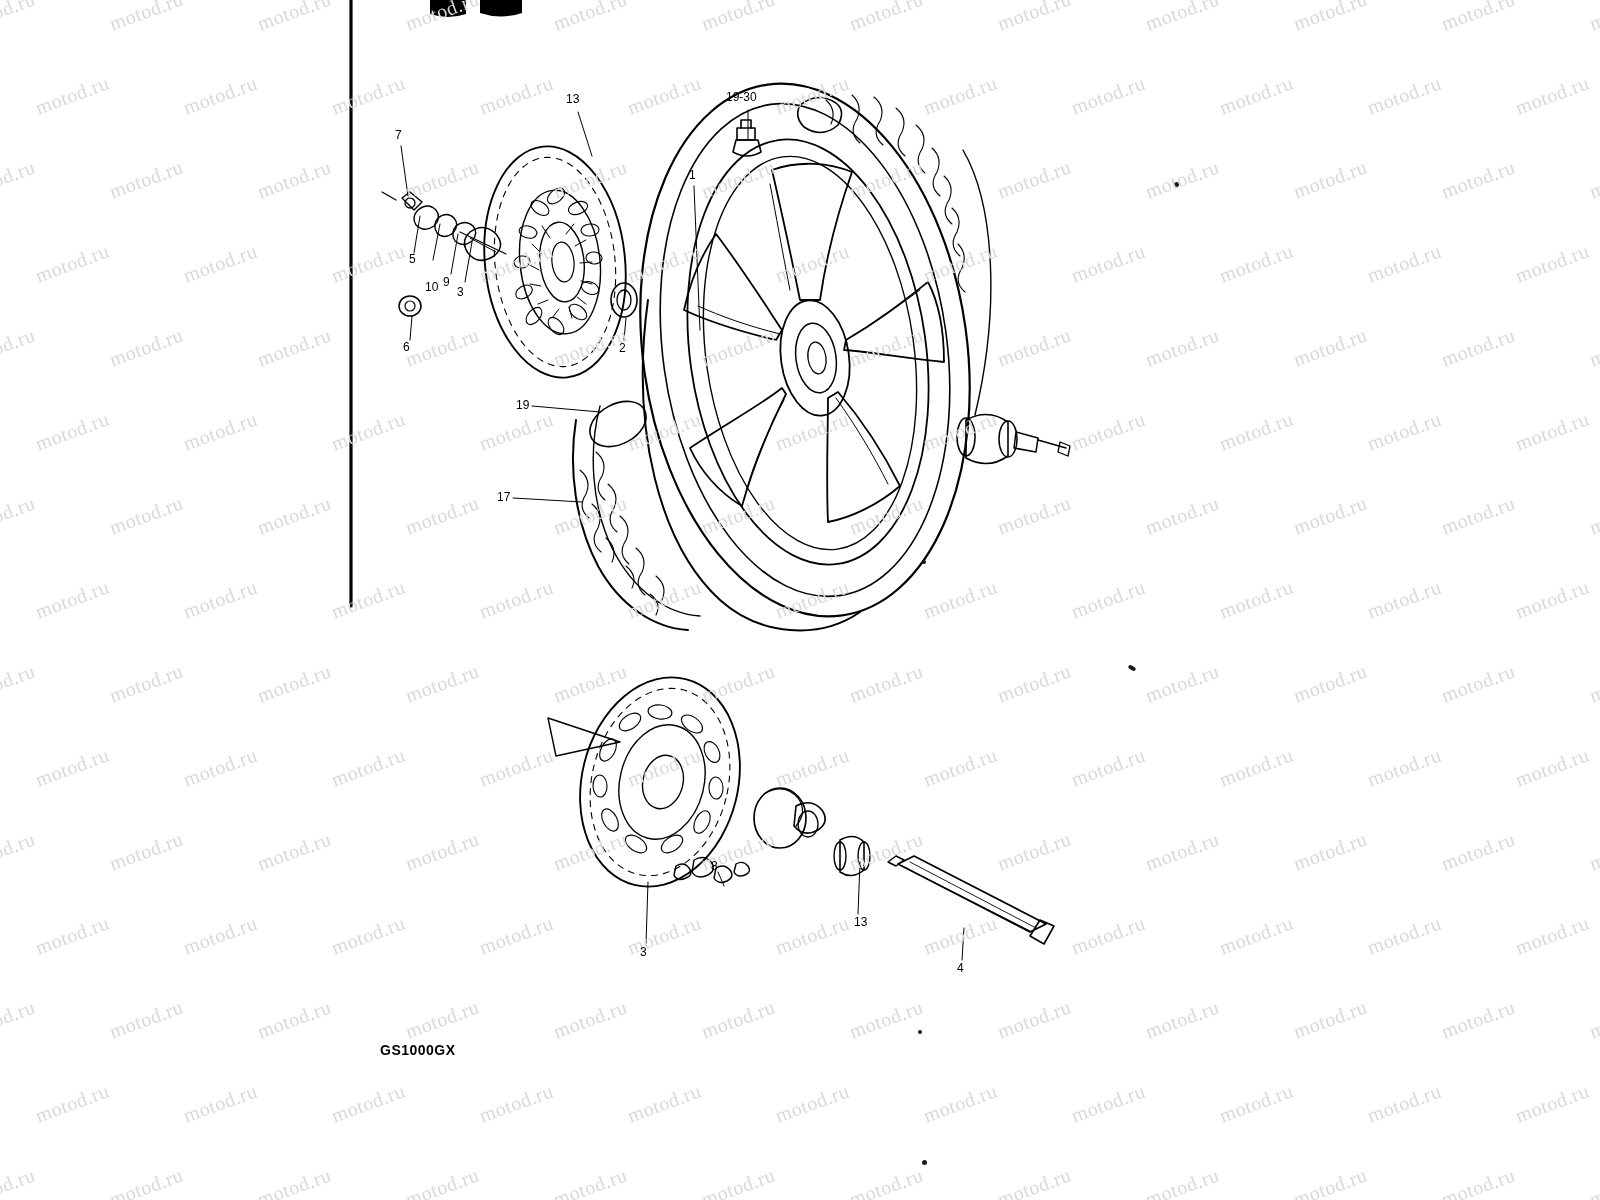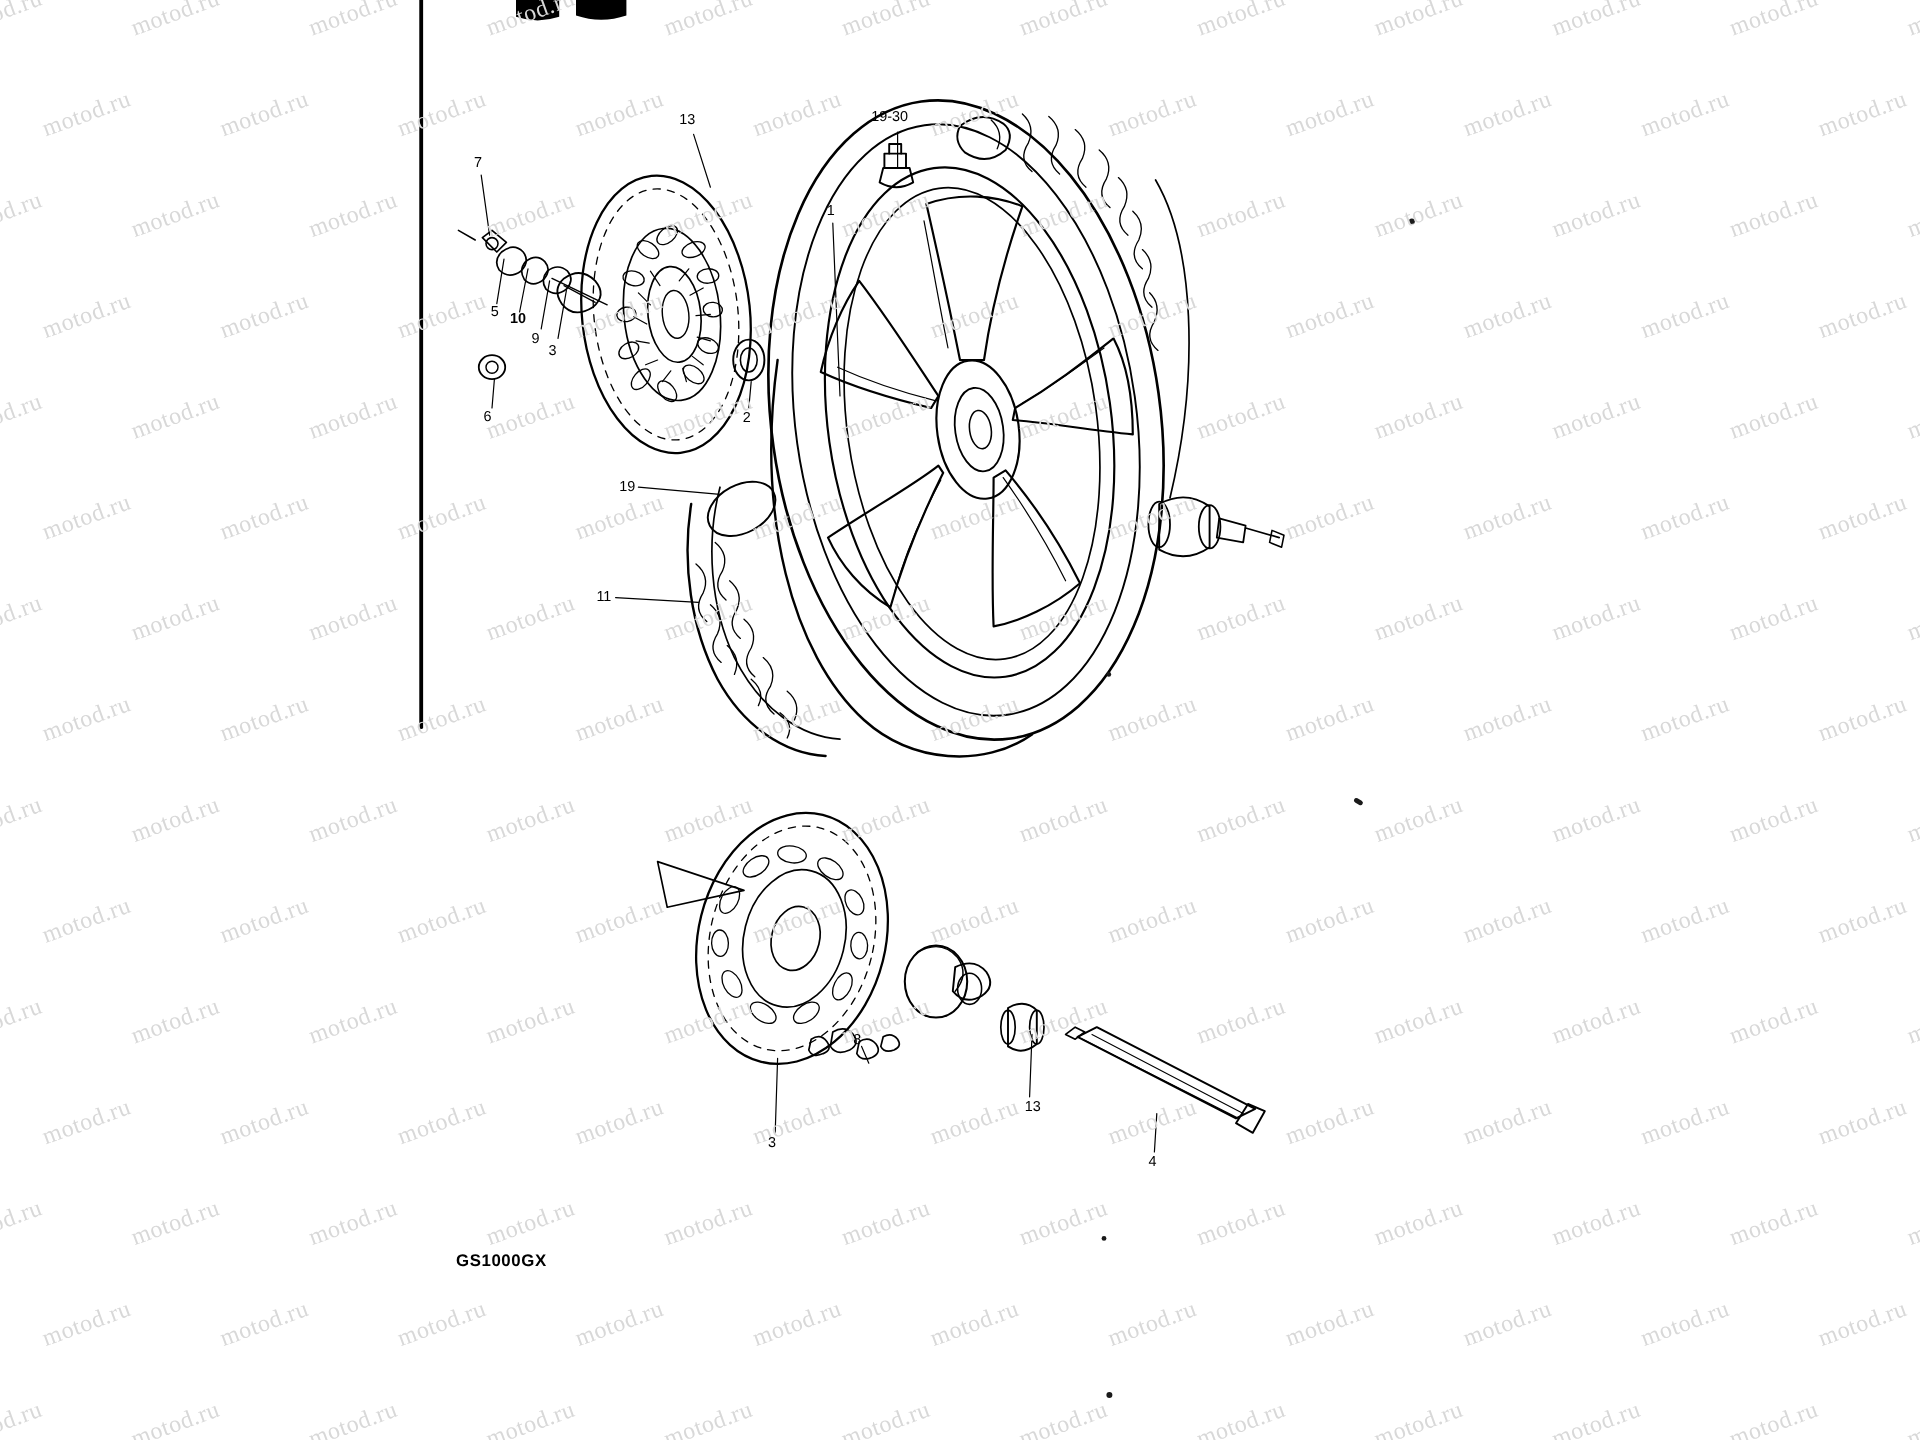--- a/index.html
+++ b/index.html
@@ -279,28 +279,28 @@
         <path d="M858 914 L 860 862"></path>
         <path d="M962 960 L 964 928"></path>
       </g>
     </g>
   </svg>
 
   <div class="label" style="left:566px;top:92px;">13</div>
   <div class="label" style="left:726px;top:90px;">19-30</div>
   <div class="label" style="left:395px;top:128px;">7</div>
   <div class="label" style="left:409px;top:252px;">5</div>
-  <div class="label" style="left:425px;top:258px;font-weight:bold;">10</div>
+  <div class="label" style="left:425px;top:280px;">10</div>
   <div class="label" style="left:443px;top:275px;">9</div>
   <div class="label" style="left:457px;top:285px;">3</div>
   <div class="label" style="left:403px;top:340px;">6</div>
   <div class="label" style="left:689px;top:168px;">1</div>
   <div class="label" style="left:619px;top:341px;">2</div>
   <div class="label" style="left:516px;top:398px;">19</div>
-  <div class="label" style="left:497px;top:490px;">11</div>
+  <div class="label" style="left:497px;top:490px;">17</div>
   <div class="label" style="left:640px;top:945px;">3</div>
   <div class="label" style="left:711px;top:859px;">8</div>
   <div class="label" style="left:854px;top:915px;">13</div>
   <div class="label" style="left:957px;top:961px;">4</div>
 
   <div id="model-caption">GS1000GX</div>
 
   <div class="speck" style="left:1174px;top:182px;width:5px;height:5px;"></div>
   <div class="speck" style="left:922px;top:560px;width:4px;height:4px;"></div>
   <div class="speck" style="left:1128px;top:666px;width:8px;height:4px;transform:rotate(30deg);border-radius:2px;"></div>

